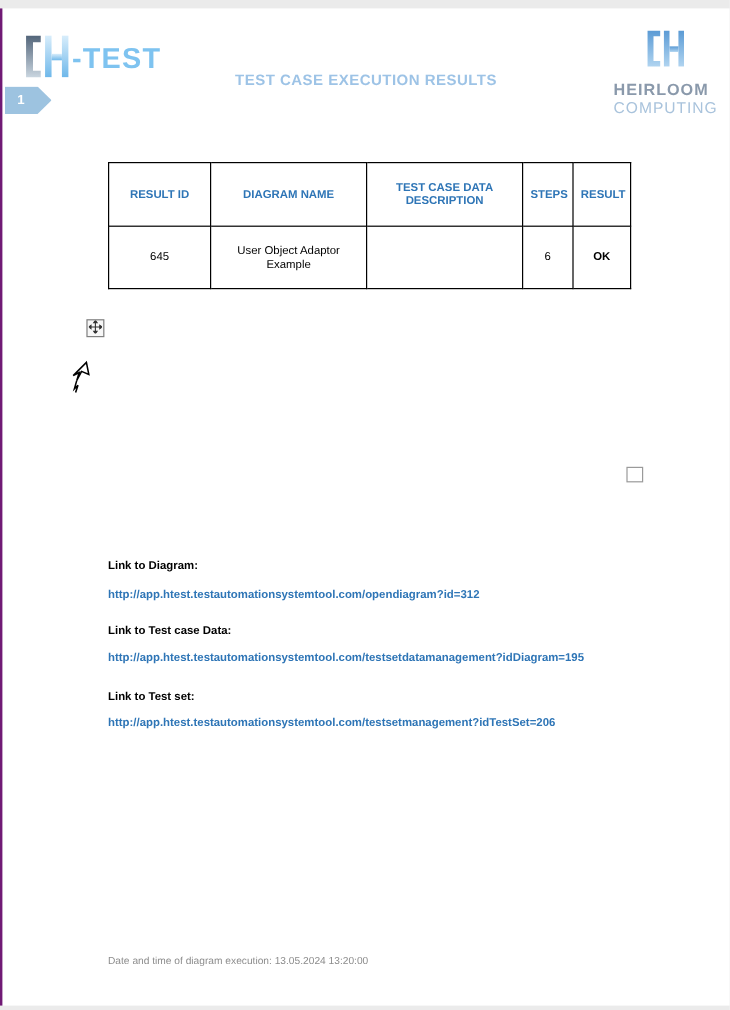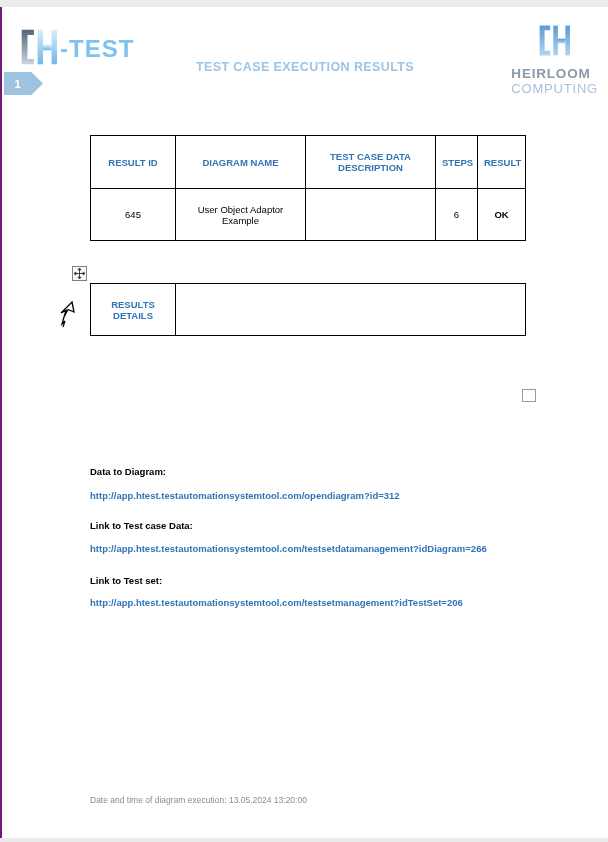--- a/index.html
+++ b/index.html
@@ -146,33 +146,29 @@
       <path d="M6 17 L4 24 L7 21 L5 27" fill="none" stroke="#000" stroke-width="1.3"></path>
     </svg>
   </div>
 
   <table class="abs details-table">
     <colgroup>
         <col style="width:85px">
         <col style="width:350px">
       </colgroup>
     <tbody>
-    <tr>
-      <td class="lbl">RESULTS DETAILS</td>
-      <td class="val"></td>
-    </tr>
   </tbody>
     </table>
 
   <div class="abs resize-square"></div>
 
-  <div class="abs link-label ll-1">Data to Diagram:</div>
+  <div class="abs link-label ll-1">Link to Diagram:</div>
   <a class="abs link-url lu-1" href="#">http://app.htest.testautomationsystemtool.com/opendiagram?id=312</a>
 
   <div class="abs link-label ll-2">Link to Test case Data:</div>
-  <a class="abs link-url lu-2" href="#">http://app.htest.testautomationsystemtool.com/testsetdatamanagement?idDiagram=266</a>
+  <a class="abs link-url lu-2" href="#">http://app.htest.testautomationsystemtool.com/testsetdatamanagement?idDiagram=195</a>
 
   <div class="abs link-label ll-3">Link to Test set:</div>
   <a class="abs link-url lu-3" href="#">http://app.htest.testautomationsystemtool.com/testsetmanagement?idTestSet=206</a>
 
   <div class="abs footer-date">Date and time of diagram execution: 13.05.2024  13:20:00</div>
 
 </div>
 
 </body></html>

